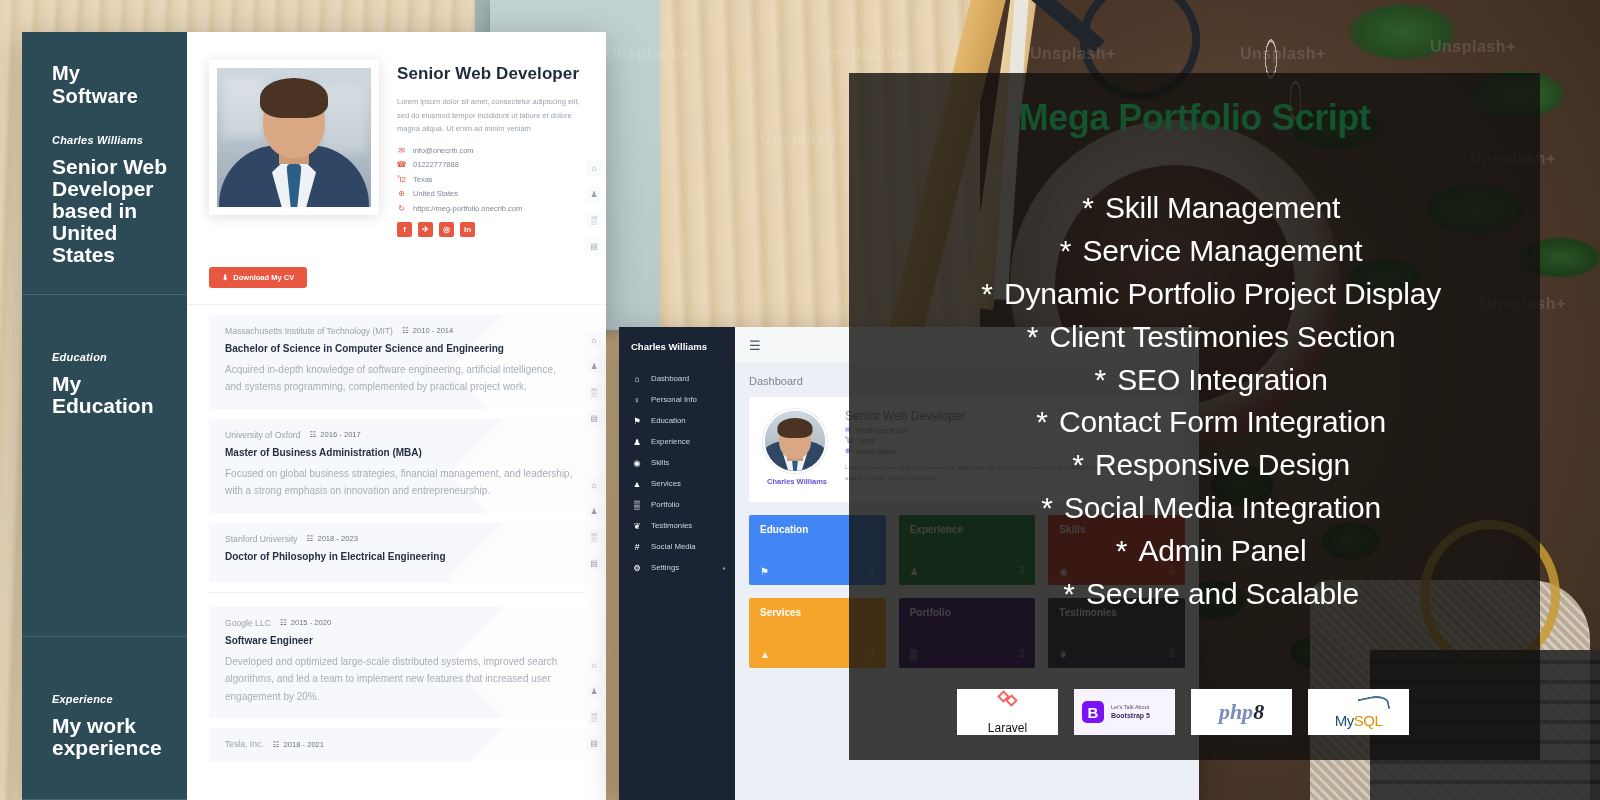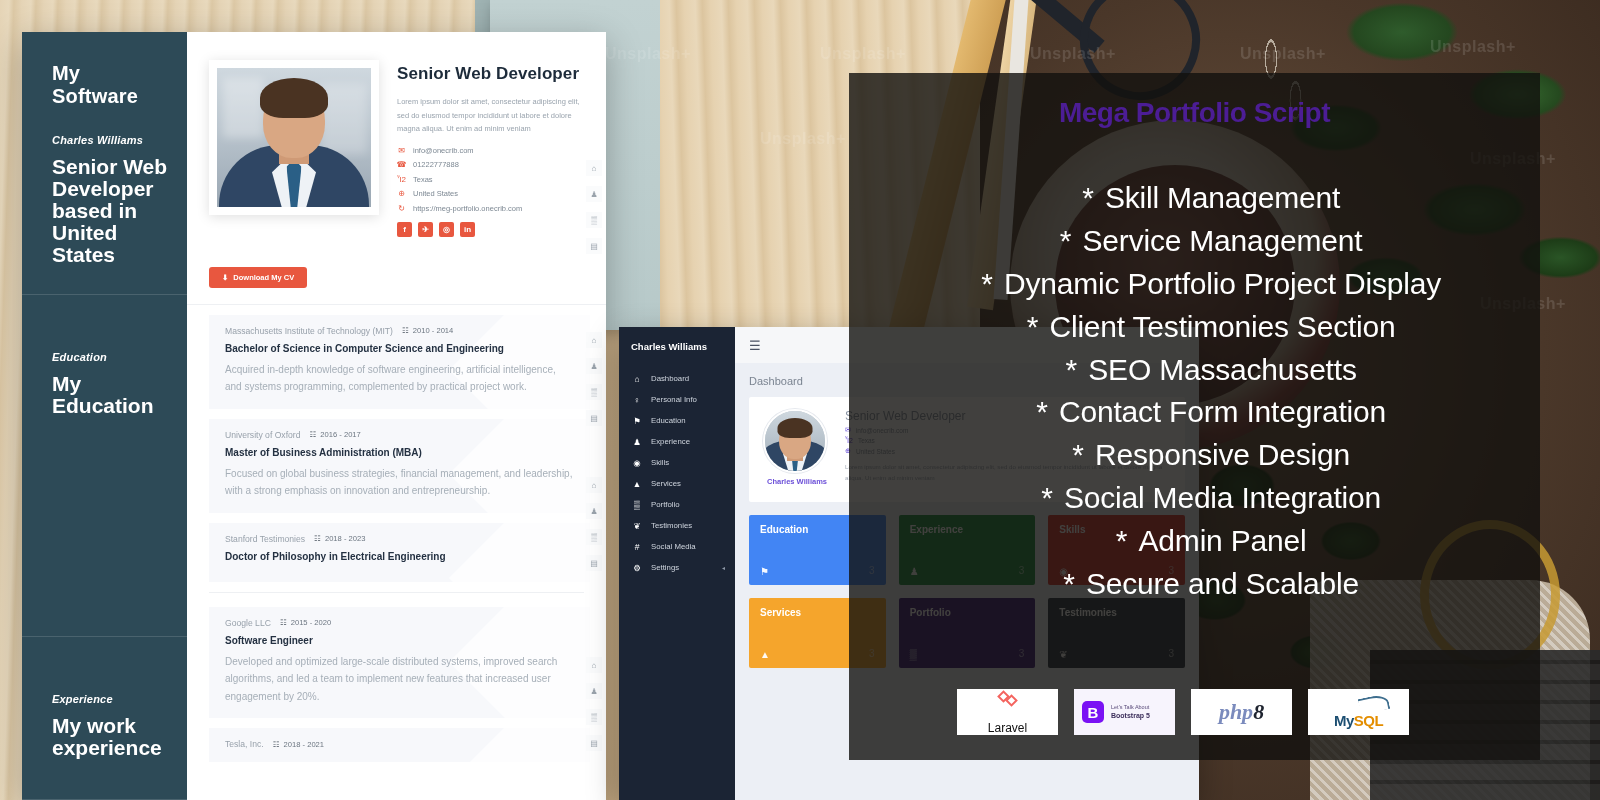--- a/index.html
+++ b/index.html
@@ -170,21 +170,21 @@
   .ad-pr-lorem { font-size:6.2px; color:#a3abb7; line-height:1.7; margin-top:7px;}
   .ad-tiles { display:grid; grid-template-columns:repeat(3,1fr); gap:13px; margin-top:13px;}
   .ad-tile { height:70px; border-radius:2px; padding:9px 11px; position:relative; color:#fff;}
   .ad-tile-title { font-size:10px; font-weight:600;}
   .ad-tile-num { position:absolute; right:11px; bottom:9px; font-size:10px; opacity:.55;}
   .ad-tile-ic { position:absolute; left:11px; bottom:8px; font-size:10px; opacity:.95;}
 
   
   #promo { position:absolute; left:849px; top:73px; width:691px; height:687px;
     background:rgba(18,16,14,.80); }
-  .promo-title { color:#4c1d95; font-size:28px; font-weight:700; text-align:center; margin-top:24px;
+  .promo-title { color:#14532d; font-size:36px; font-weight:700; text-align:center; margin-top:24px;
     letter-spacing:-.5px; font-family:"Liberation Sans", sans-serif; }
   .promo-list { margin:48px 16px 0 38px;text-align:center; }
   .promo-li { color:#fff; font-size:30px; line-height:1.43; white-space:nowrap; letter-spacing:-.2px;}
   .promo-star { display:inline-block; width:34px; }
 
   .logos { position:absolute; left:108px; bottom:25px; display:flex; gap:16px; align-items:center;}
   .logo { background:#fff; width:101px; height:46px; display:flex; align-items:center; justify-content:center;
     overflow:hidden; position:relative; }
   .logo-laravel { flex-direction:column; gap:19px; }
   .lv-mark { width:22px; height:20px; position:relative; }
@@ -194,21 +194,21 @@
   .bs-sq { width:22px; height:22px; background:#7a12f4; border-radius:5px; color:#fff; font-weight:700;
     font-size:15px; display:flex; align-items:center; justify-content:center; }
   .bs-txt { font-size:5.5px; color:#5a4b7a; line-height:1.5;}
   .bs-txt b { font-size:7px; color:#3d2f5c; display:block;}
   .php-t { font-size:22px; font-style:italic; font-weight:700; color:#7b8bbd; font-family:"Liberation Serif", serif;}
   .php-8 { color:#1f2430; }
   .logo-mysql { flex-direction:column; }
   .ms-dolphin { width:30px; height:16px; position:relative; align-self:flex-end; margin-right:20px; }
   .ms-dolphin::before { content:""; position:absolute; inset:0; border-radius:0 60% 0 60%;
     border:2px solid #3e6e8e; border-left:none; border-bottom:none; transform:rotate(-12deg);}
-  .ms-t { font-size:15px; font-weight:700; letter-spacing:-.5px; }
+  .ms-t { font-size:15px; font-weight:400; letter-spacing:-.5px; }
   .ms-my { color:#1d4f72; } .ms-sql { color:#e48e00; }
 </style>
 </head>
 <body>
 
 <div id="bg">
   <div class="bg-base"></div>
   <div class="bg-wood-l"></div>
   <div class="bg-board2"></div>
   <div class="bg-board"></div>
@@ -342,21 +342,21 @@
                 <span>2016 - 2017</span>
               </span>
             </div>
             <div class="pf-deg">Master of Business Administration (MBA)</div>
             <div class="pf-desc">Focused on global business strategies, financial management, and leadership, with a strong emphasis on innovation and entrepreneurship.</div>
           </div>
         </div>
         <div class="pf-card">
           <div class="pf-card-in">
             <div class="pf-org">
-              <span>Stanford Testimonies</span>
+              <span>Stanford University</span>
               <span class="pf-date">
                 <span style="color: rgb(74, 84, 95);">☷</span>
                 <span>2018 - 2023</span>
               </span>
             </div>
             <div class="pf-deg">Doctor of Philosophy in Electrical Engineering</div>
           </div>
         </div>
       </div>
     <div class="pf-divider" style="margin:2px 22px 0 22px;"></div>
@@ -537,21 +537,21 @@
   </div>
 </div>
 
 <div id="promo">
   <div class="promo-title">Mega Portfolio Script</div>
   <div class="promo-list" id="promo-list">
       <div class="promo-li"><span class="promo-star">*</span><span>Skill Management</span></div>
       <div class="promo-li"><span class="promo-star">*</span><span>Service Management</span></div>
       <div class="promo-li"><span class="promo-star">*</span><span>Dynamic Portfolio Project Display</span></div>
       <div class="promo-li"><span class="promo-star">*</span><span>Client Testimonies Section</span></div>
-      <div class="promo-li"><span class="promo-star">*</span><span>SEO Massachusetts</span></div>
+      <div class="promo-li"><span class="promo-star">*</span><span>SEO Integration</span></div>
       <div class="promo-li"><span class="promo-star">*</span><span>Contact Form Integration</span></div>
       <div class="promo-li"><span class="promo-star">*</span><span>Responsive Design</span></div>
       <div class="promo-li"><span class="promo-star">*</span><span>Social Media Integration</span></div>
       <div class="promo-li"><span class="promo-star">*</span><span>Admin Panel</span></div>
       <div class="promo-li"><span class="promo-star">*</span><span>Secure and Scalable</span></div>
     </div>
   <div class="logos">
     <div class="logo logo-laravel">
       <div class="lv-mark">
         <span style="left:2px;top:3px;width:9px;height:9px;transform:rotate(45deg);"></span>

